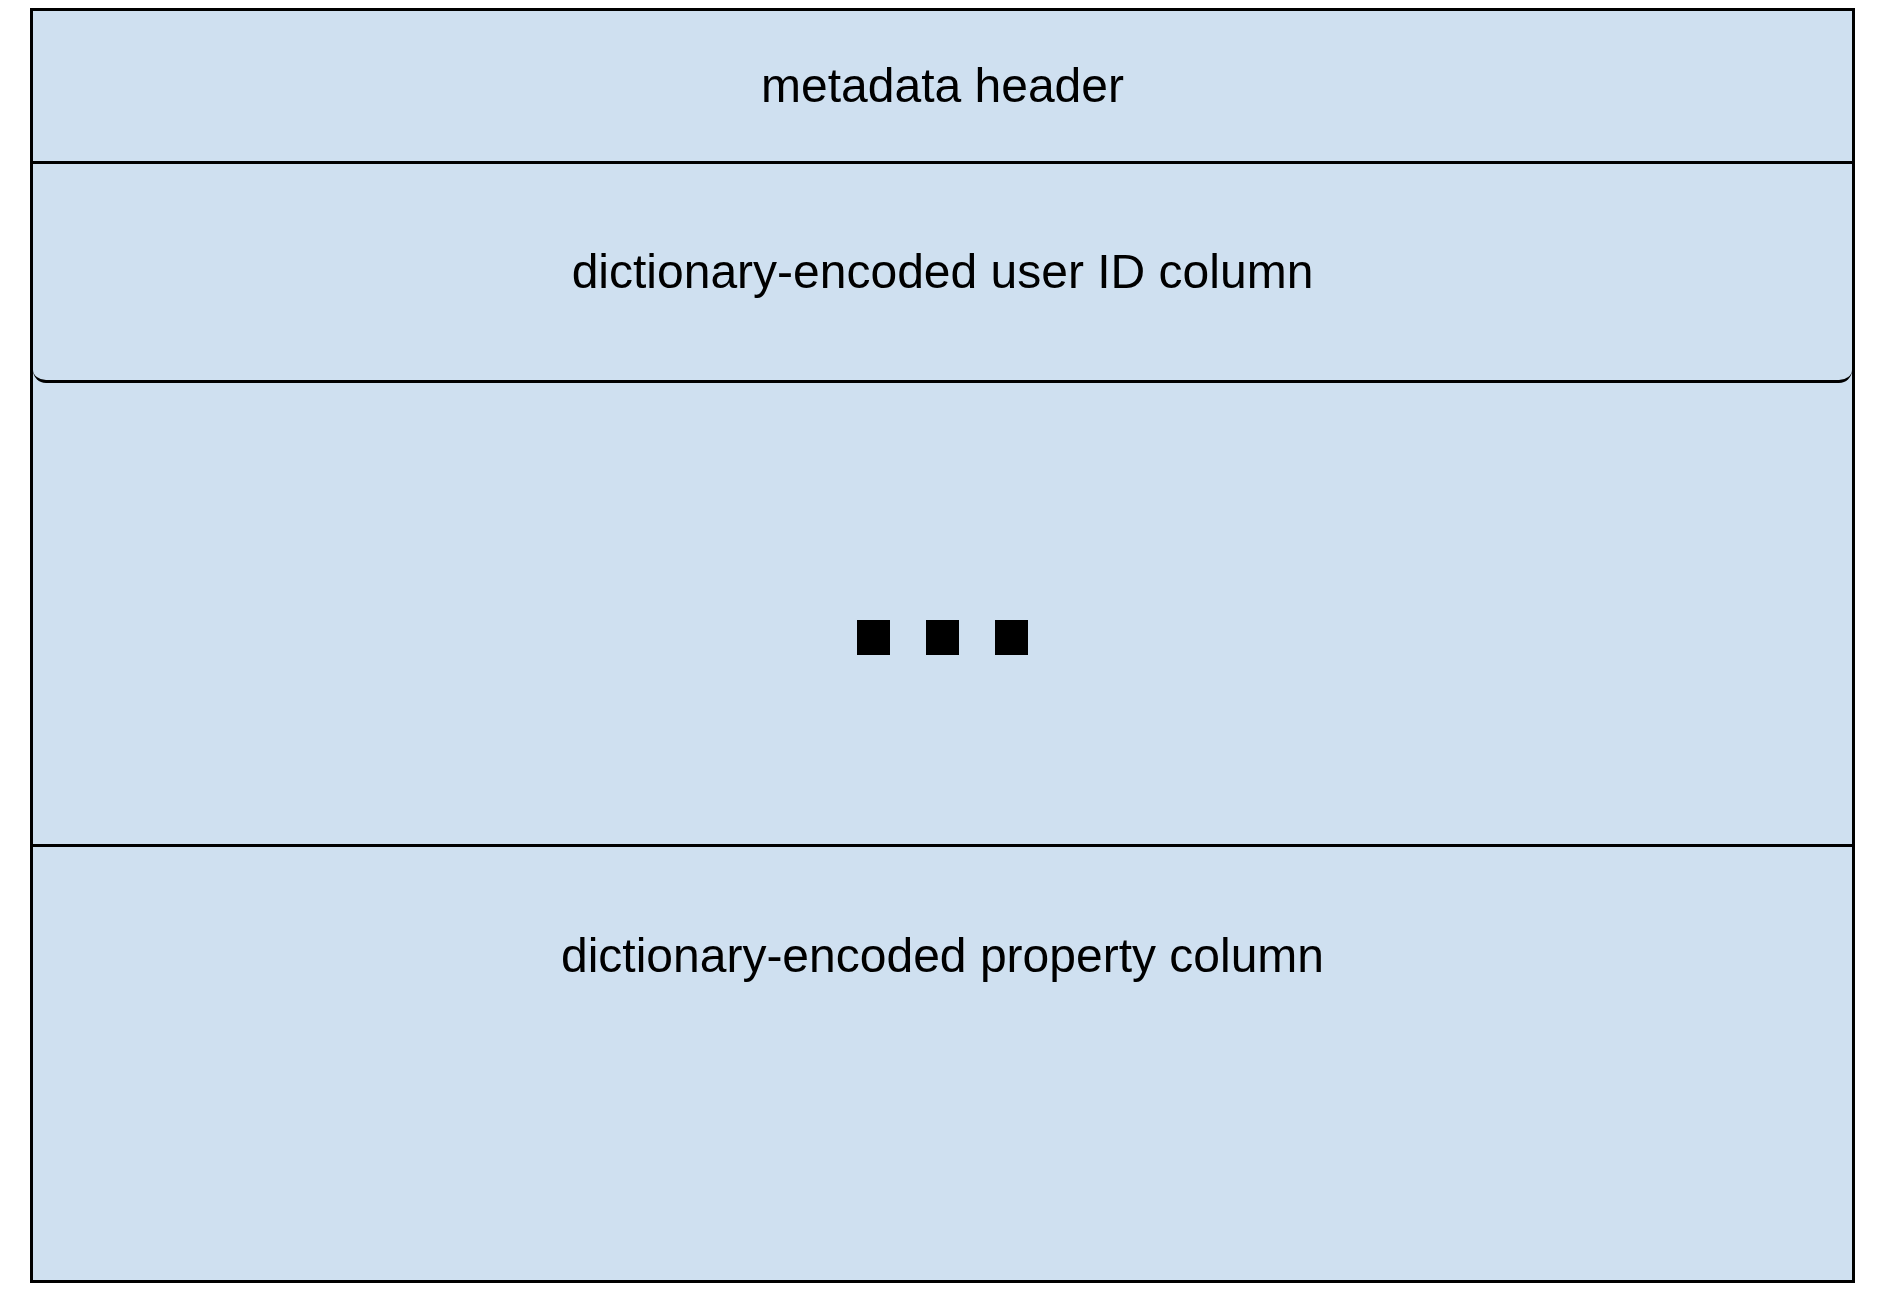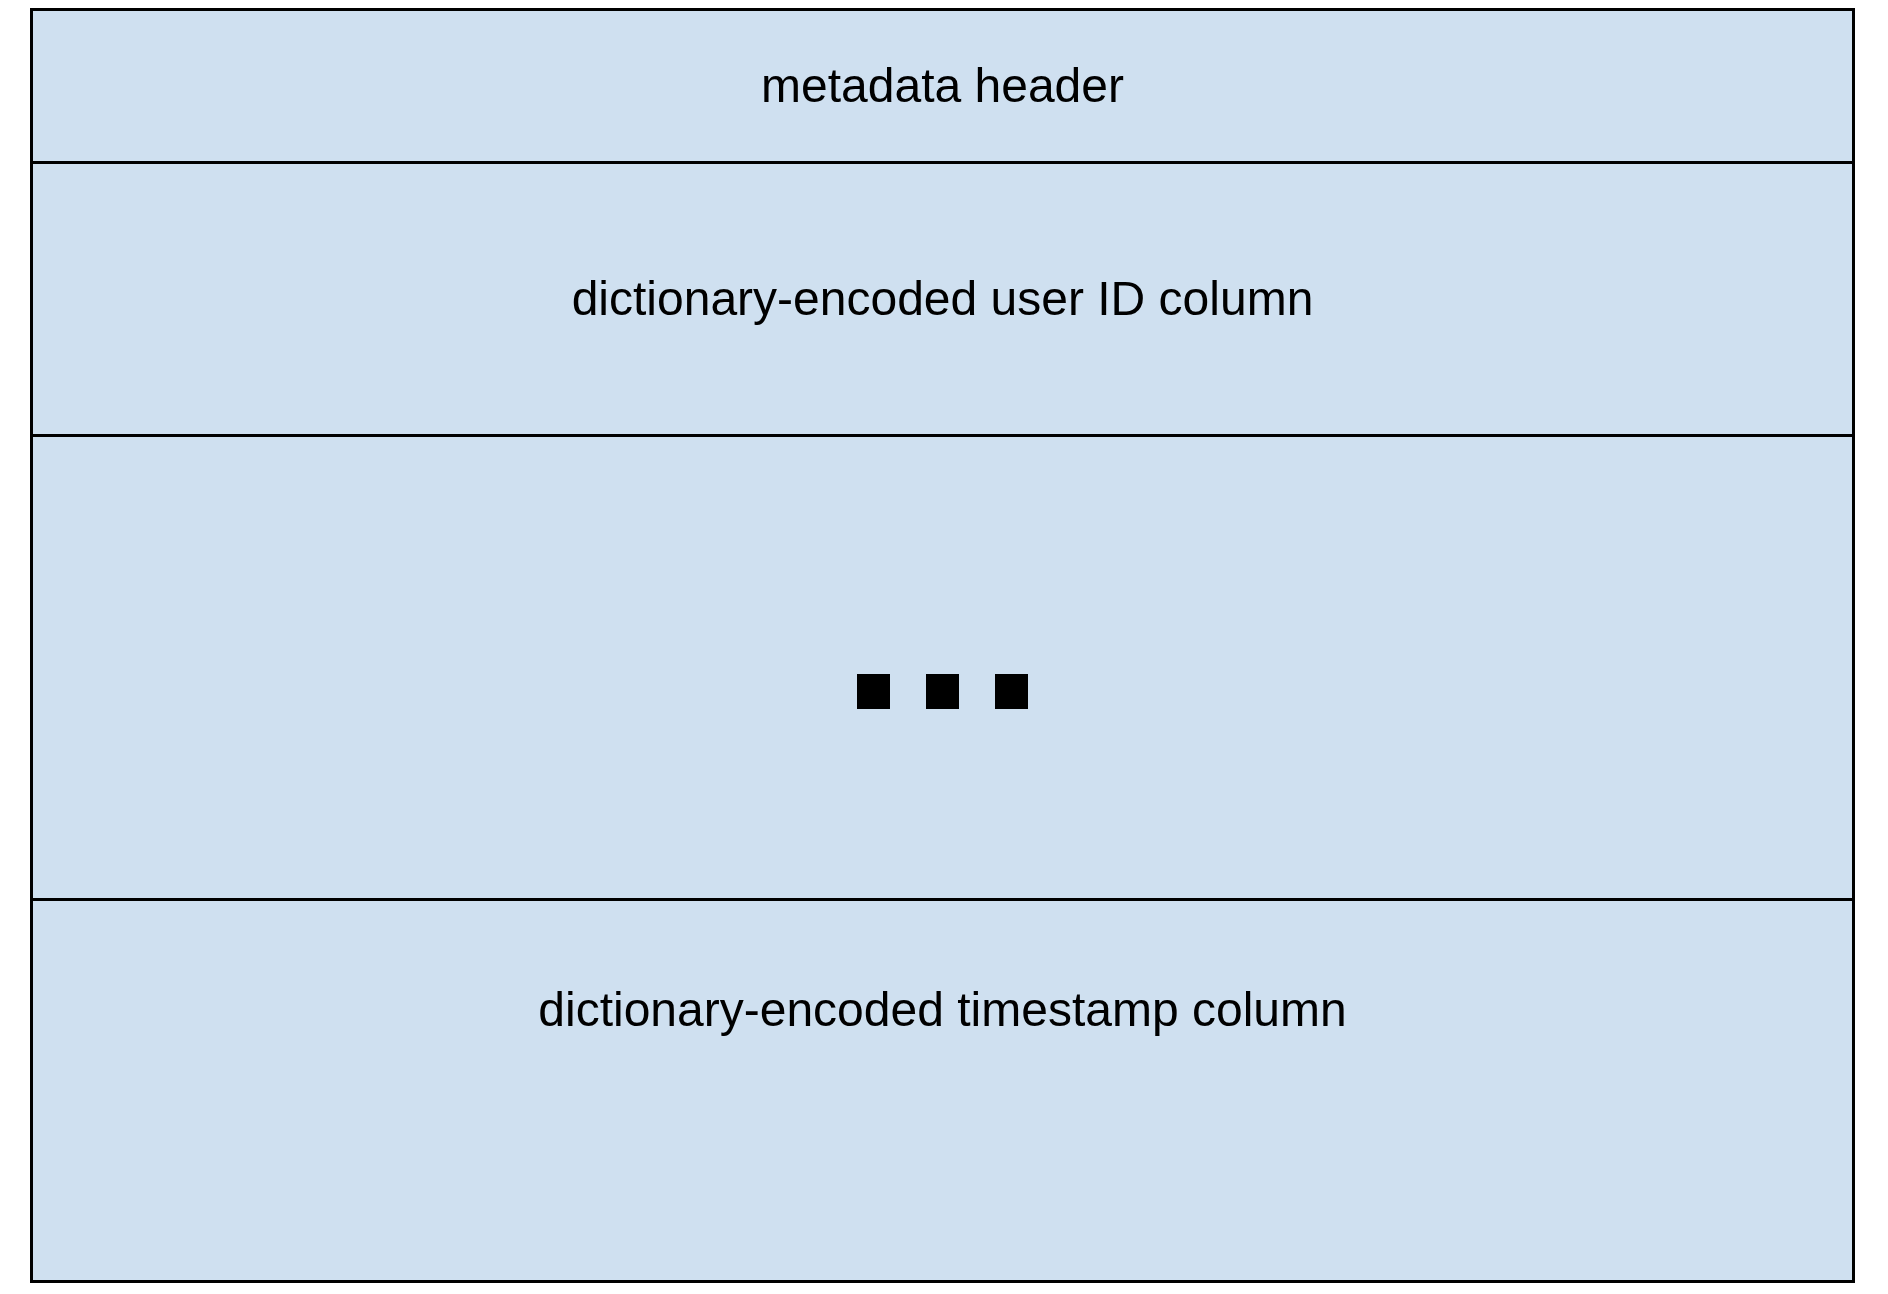--- a/index.html
+++ b/index.html
@@ -44,21 +44,21 @@
     justify-content: center;
     border-bottom: 3px solid #000000;
   }
   .seg:last-child {
     border-bottom: none;
   }
 
   
   .seg-h-header   { height: 153px; }
   .seg-h-ts       { height: 218px; }
-  .seg-h-uid      { height: 273px; }
+  .seg-h-uid      { height: 219px; border-radius: 13px; }
   .seg-h-ellipsis { height: 464px; }
   .seg-h-prop     { height: 218px; }
 
   .seg-label {
     font-family: "Liberation Sans", sans-serif;
     font-size: 48px;
     font-weight: 400;
     color: #000000;
     line-height: 1.1;
     letter-spacing: 0px;
@@ -102,18 +102,18 @@
 
     <div class="seg seg-h-ellipsis">
       <div class="ellipsis-marks">
         <span class="ellipsis-square"></span>
         <span class="ellipsis-square"></span>
         <span class="ellipsis-square"></span>
       </div>
     </div>
 
     <div class="seg seg-h-prop">
-      <span class="seg-label">dictionary-encoded timestamp column</span>
+      <span class="seg-label">dictionary-encoded property column</span>
     </div>
 
   </div>
 
 </div>
 
 </body></html>

